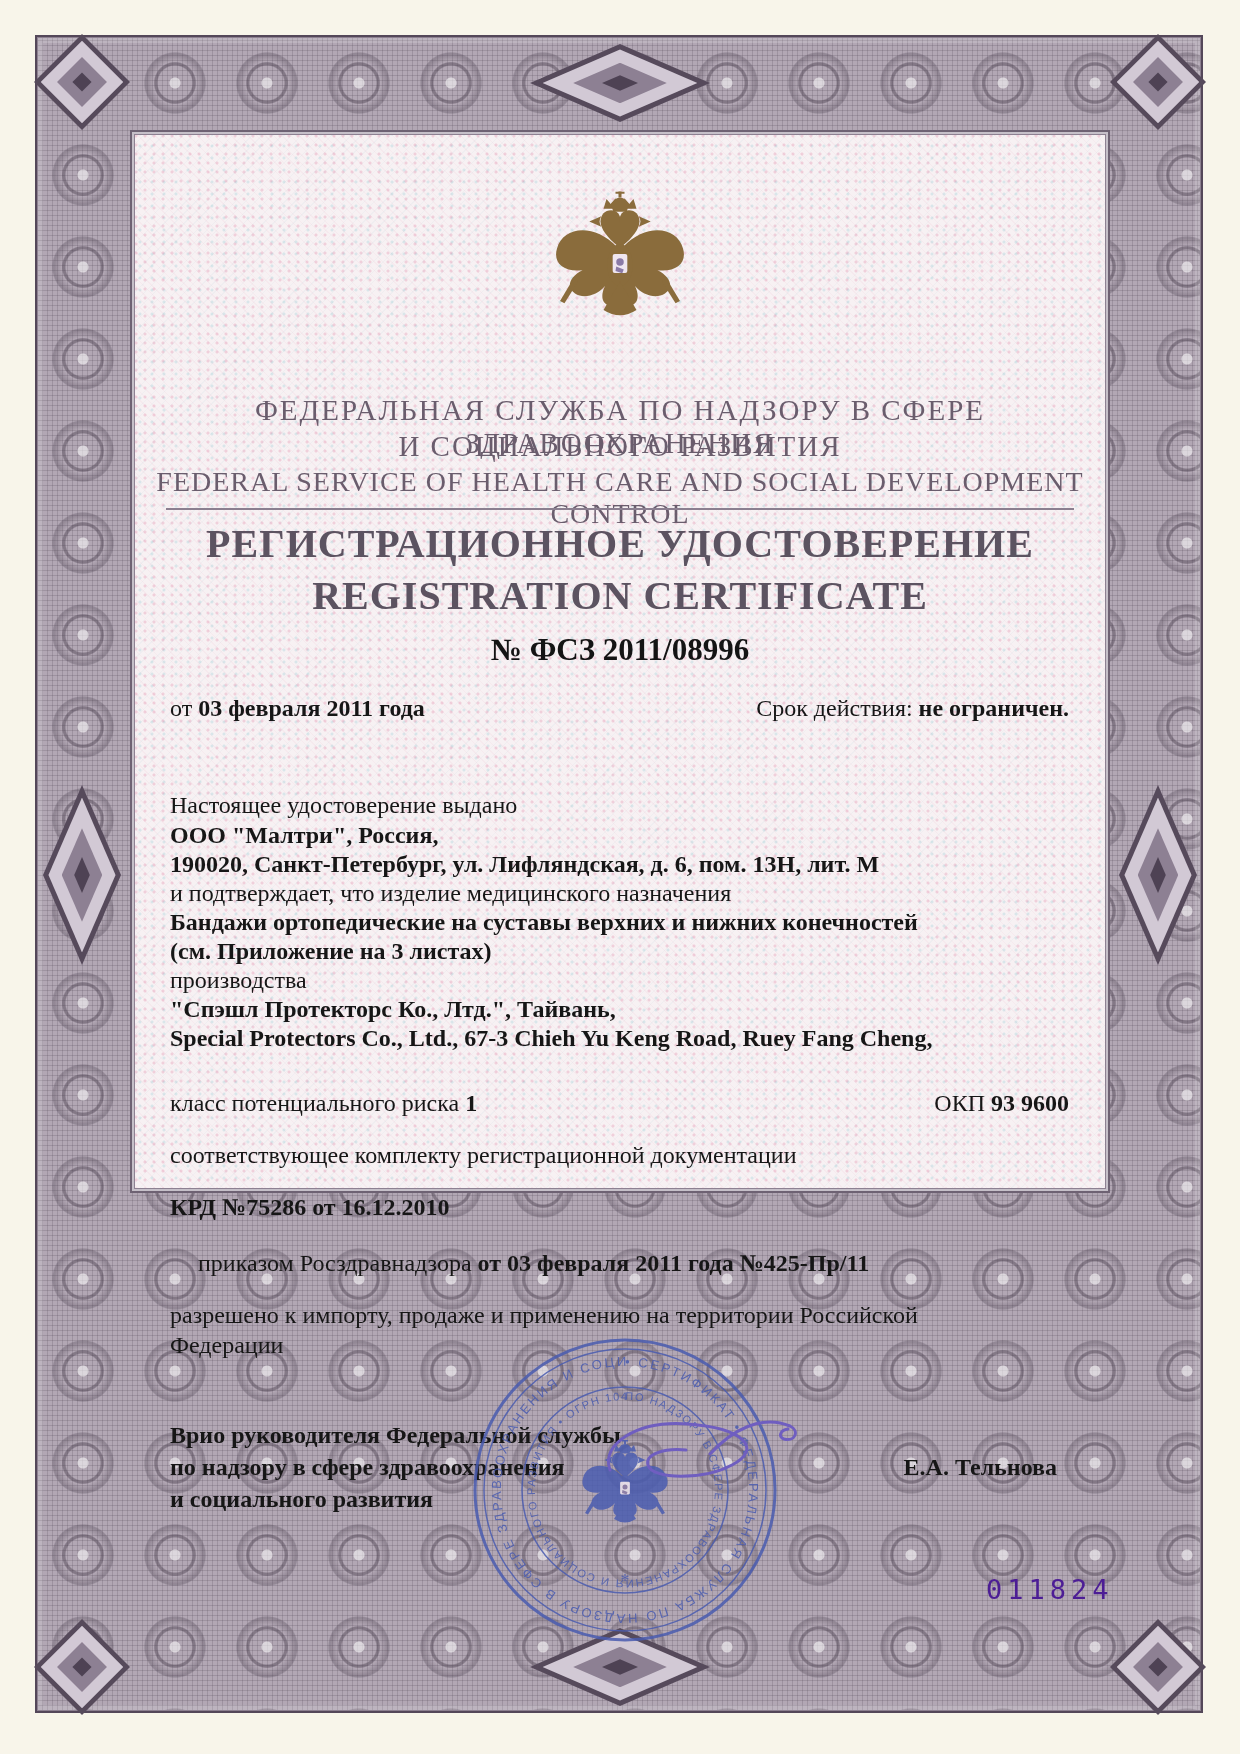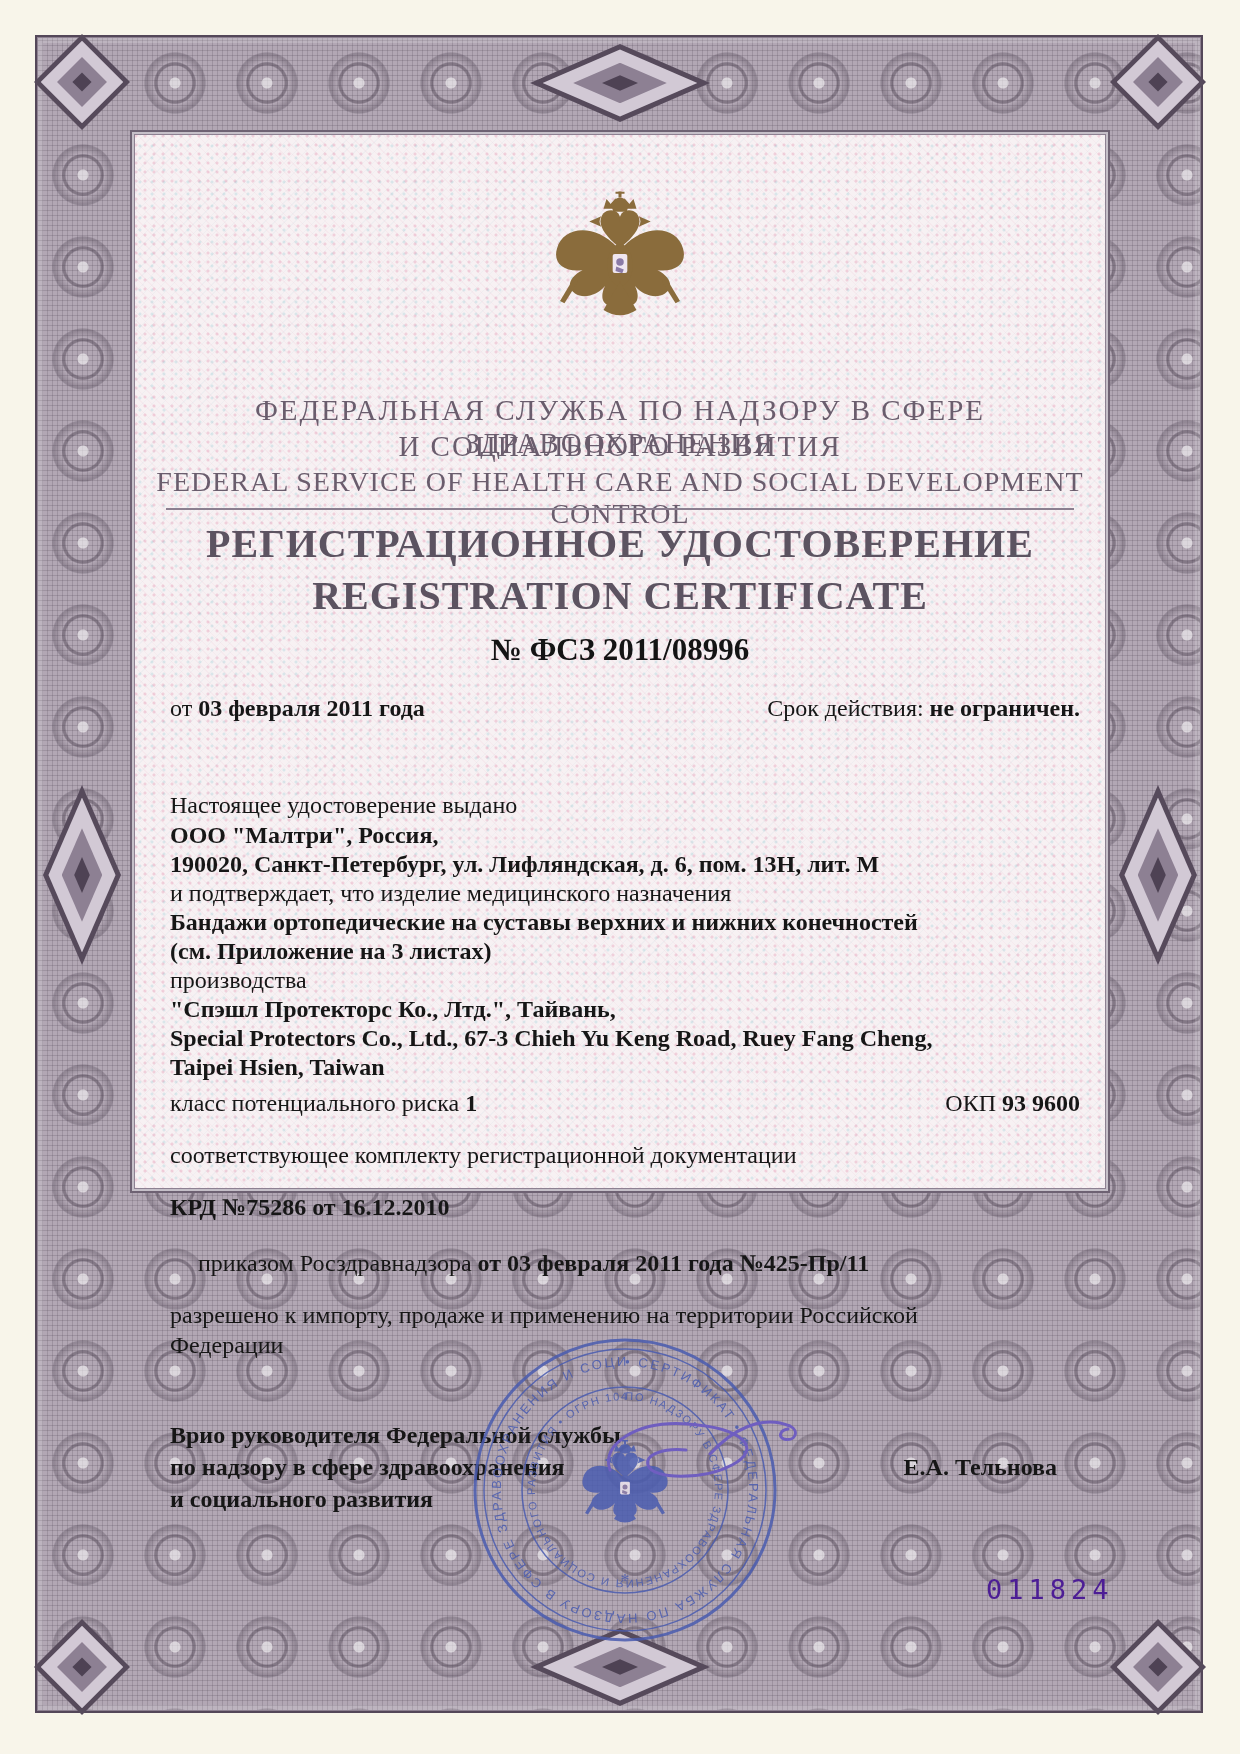--- a/index.html
+++ b/index.html
@@ -48,21 +48,21 @@
   .abs{position:absolute;}
   .ctr{left:0;right:0;text-align:center;}
   
   .agency{font-size:29px;letter-spacing:2px;color:#6a5d6d;}
   .agency-en{font-size:28px;letter-spacing:1px;color:#6a5d6d;}
   .divider{position:absolute;left:34px;right:34px;top:376px;height:2px;background:#8b7f90;}
   .title-ru{font-size:40px;font-weight:700;letter-spacing:1px;color:#5c5361;}
   .title-en{font-size:40px;font-weight:700;letter-spacing:1px;color:#5c5361;}
   .cert-no{font-size:31px;font-weight:700;color:#141414;}
   
-  .line{position:absolute;left:38px;right:28px;font-size:24px;color:#161616;white-space:nowrap;}
+  .line{position:absolute;left:38px;right:39px;font-size:24px;color:#161616;white-space:nowrap;}
   .b{font-weight:700;}
   .right{text-align:right;}
   .center{text-align:left;}
   
   .stamp{position:absolute;left:470px;top:1335px;width:310px;height:310px;z-index:4;opacity:.85;}
   .signature{position:absolute;left:592px;top:1404px;width:230px;height:100px;z-index:5;}
   .serial{
     position:absolute;left:986px;top:1574px;z-index:6;
     font-family:"DejaVu Sans Mono",monospace;font-size:27px;letter-spacing:5px;color:#4c1d95;
   }
@@ -177,21 +177,20 @@
 
     <div class="line right" style="top:563px;"><span>Срок действия: </span><span class="b">не ограничен.</span></div>
     <div class="line b" style="top:690px;">ООО "Малтри", Россия,</div>
     <div class="line b" style="top:719px;">190020, Санкт-Петербург, ул. Лифляндская, д. 6, пом. 13Н, лит. М</div>
     <div class="line" style="top:748px;">и подтверждает, что изделие медицинского назначения</div>
     <div class="line b" style="top:777px;">Бандажи ортопедические на суставы верхних и нижних конечностей</div>
     <div class="line b" style="top:806px;">(см. Приложение на 3 листах)</div>
     <div class="line" style="top:835px;">производства</div>
     <div class="line b" style="top:864px;">"Спэшл Протекторс Ко., Лтд.", Тайвань,</div>
     <div class="line b" style="top:893px;">Special Protectors Co., Ltd., 67-3 Chieh Yu Keng Road, Ruey Fang Cheng,</div>
-    <div class="line b" style="top:922px;">Taipei Hsien, Taiwan</div>
 
     <div class="line" style="top:958px;"><span>класс потенциального риска </span><span class="b">1</span></div>
     <div class="line right" style="top:958px;"><span>ОКП </span><span class="b">93 9600</span></div>
 
     <div class="line" style="top:1010px;">соответствующее комплекту регистрационной документации</div>
     <div class="line b center" style="top:1062px;">КРД №75286 от 16.12.2010</div>
     <div class="line" style="top:1118px;left:66px;"><span>приказом Росздравнадзора </span><span class="b">от 03 февраля 2011 года №425-Пр/11</span></div>
     <div class="line" style="top:1170px;">разрешено к импорту, продаже и применению на территории Российской</div>
     <div class="line b" style="top:1290px;">Врио руководителя Федеральной службы</div>
 

